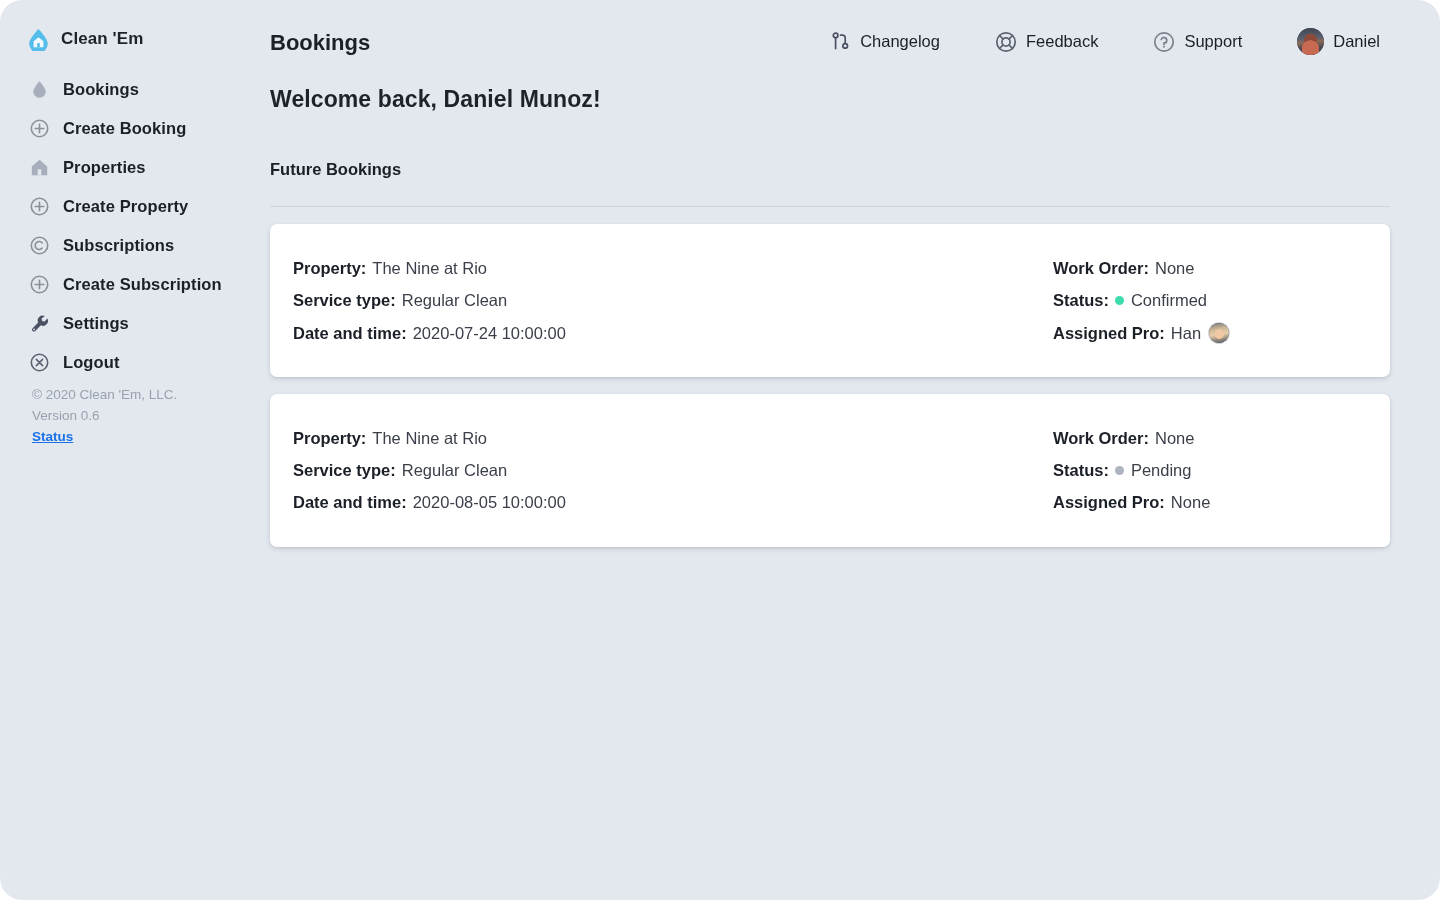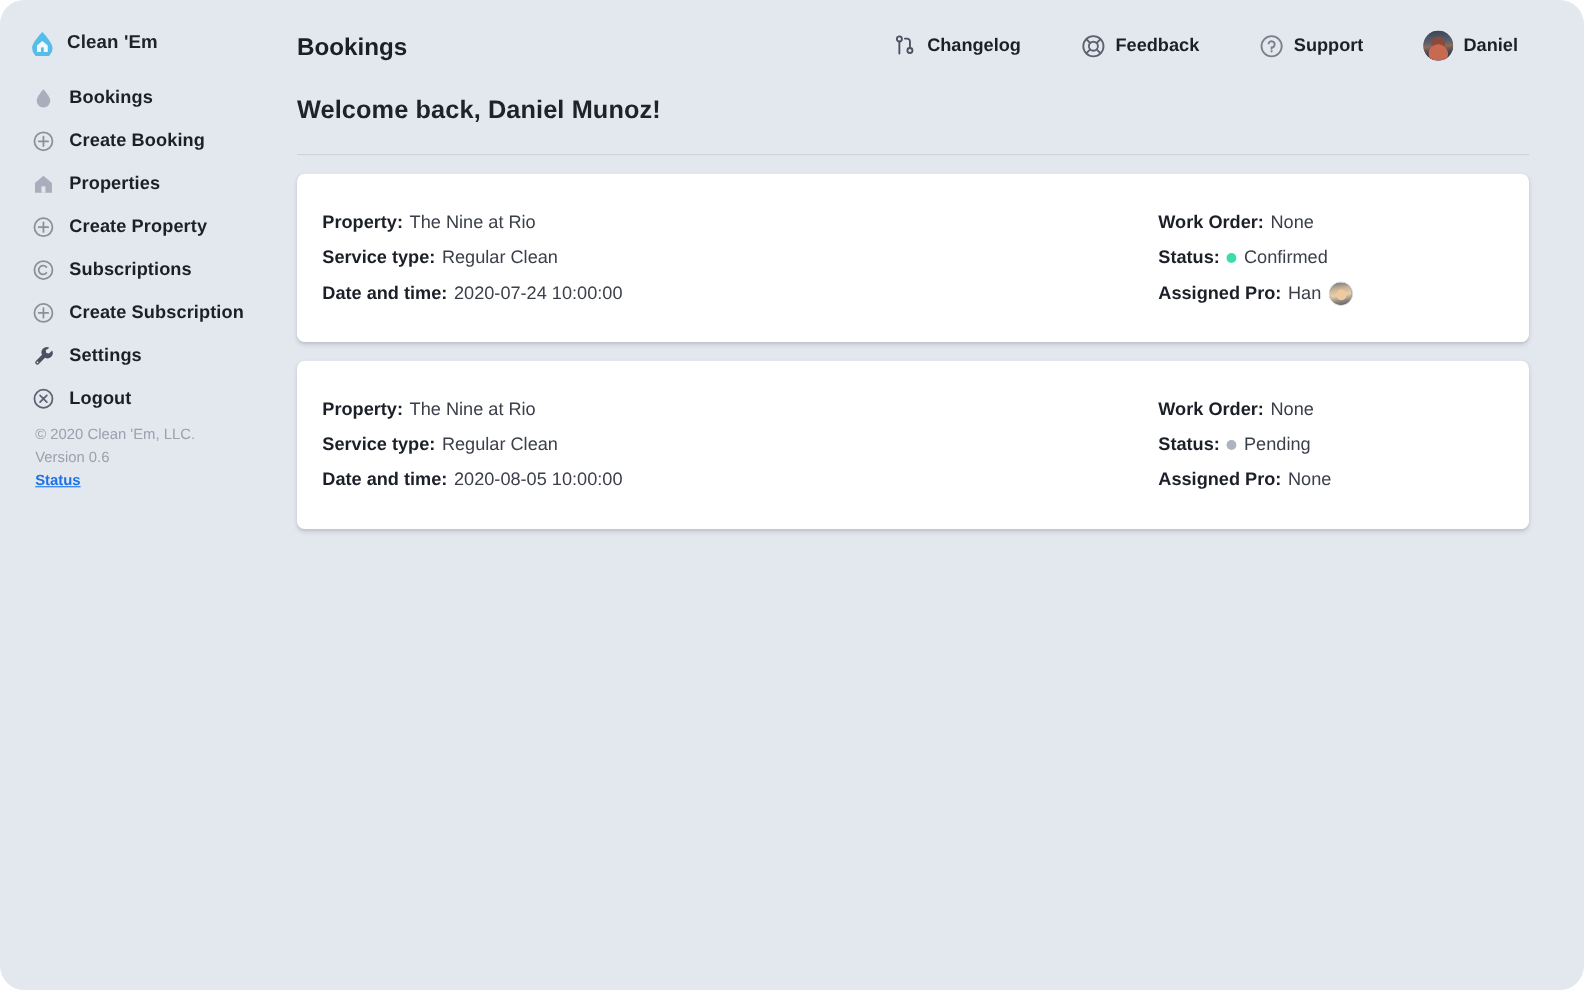--- a/index.html
+++ b/index.html
@@ -114,21 +114,21 @@
   .header-action {
     display: flex;
     align-items: center;
     gap: 9px;
     cursor: pointer;
     margin-left: 55px;
   }
   .header-action:first-child { margin-left: 0; }
   .header-action-label {
     font-size: 16.5px;
-    font-weight: bold;
+    font-weight: normal;
     color: #1b1f27;
   }
   .header-icon { width:22px; height:22px; display:flex; align-items:center; justify-content:center; flex:none; }
 
   .avatar {
     width: 27px;
     height: 27px;
     border-radius: 50%;
     flex: none;
     overflow: hidden;
@@ -373,20 +373,21 @@
         <span class="avatar avatar-daniel"></span>
         <span class="header-action-label">Daniel</span>
       </div>
 
     </nav>
   </header>
 
   <main id="main">
 
     <h1 class="welcome">Welcome back, Daniel Munoz!</h1>
+    <h2 class="section-title">Future Bookings</h2>
     <div class="divider"></div>
 
     <section class="card">
       <div class="card-col-left">
         <div class="row">
           <span class="k">Property:</span>
           <span class="v">The Nine at Rio</span>
         </div>
         <div class="row">
           <span class="k">Service type:</span>

